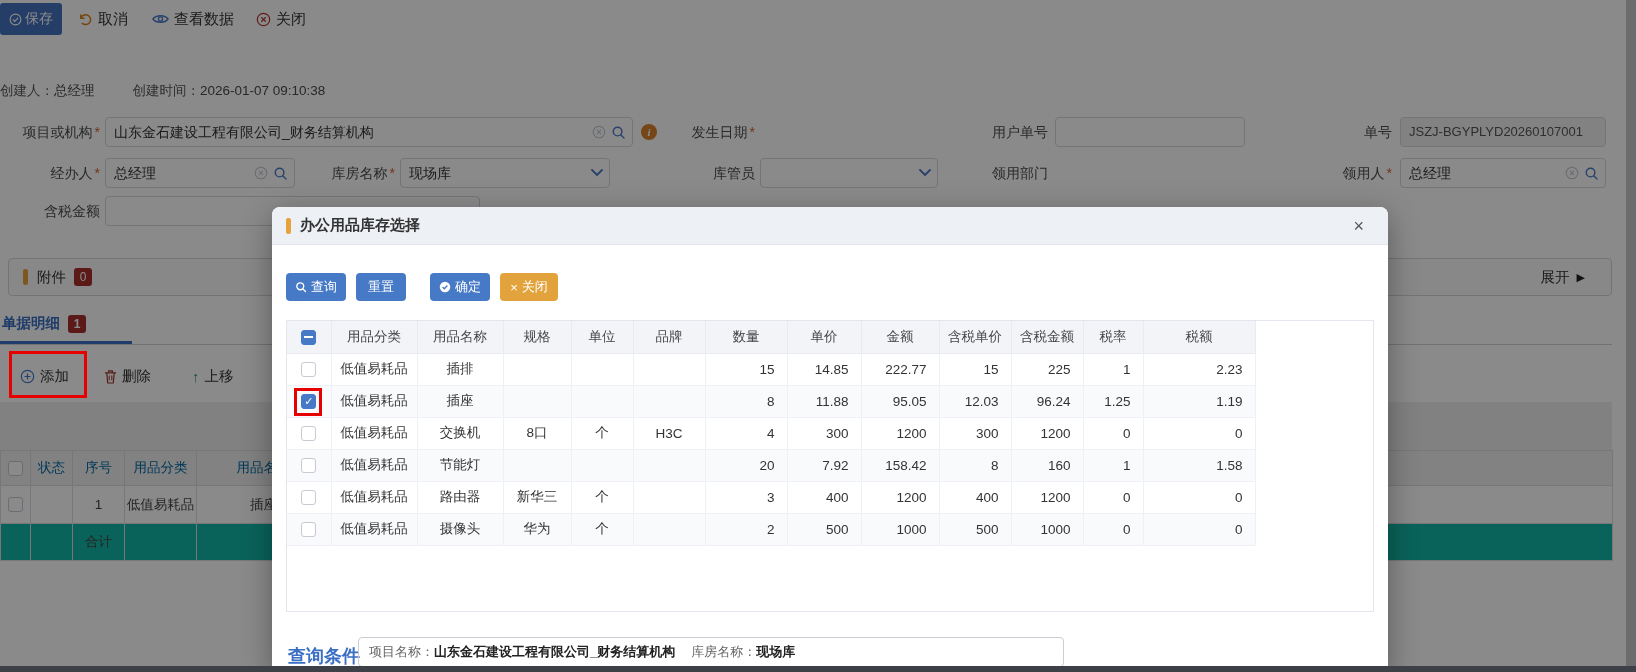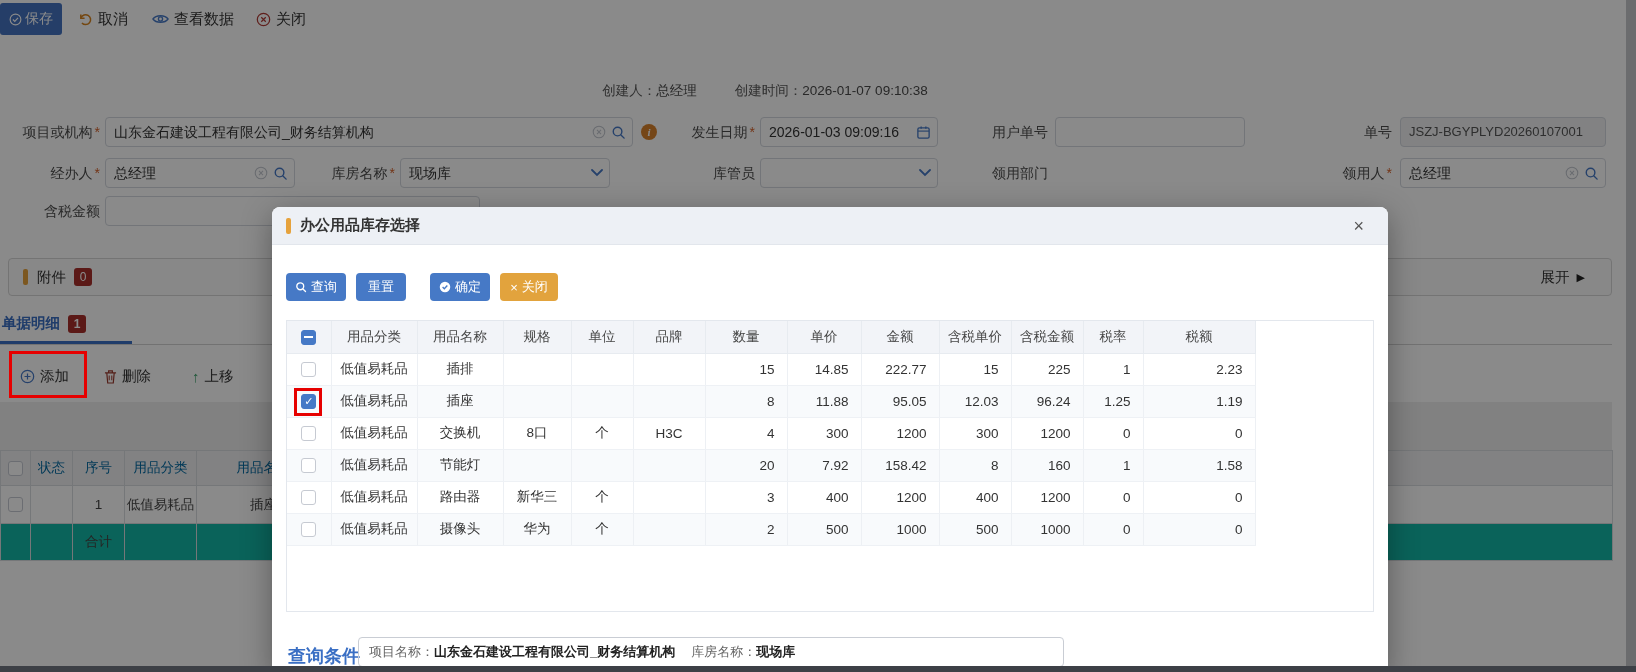--- a/index.html
+++ b/index.html
@@ -7,21 +7,21 @@
          font-family:"Liberation Sans","DejaVu Sans",sans-serif;color:#333;}
   .stage *{box-sizing:border-box;}
   
   .page{position:absolute;inset:0;z-index:1;}
   .topbar{position:absolute;left:0;top:0;width:100%;height:38px;background:#fff;}
   .btn-save{position:absolute;left:0;top:3px;width:62px;height:32px;background:#4573c0;border:none;
             border-radius:3px;color:#fff;font-size:14px;display:flex;align-items:center;justify-content:center;gap:3px;}
   .topitem{position:absolute;top:0;height:38px;display:flex;align-items:center;gap:5px;font-size:15px;color:#333;cursor:pointer;}
   .ti-cancel{left:78px;} .ti-view{left:152px;font-family:Liberation Serif, serif;} .ti-close{left:256px;}
   .doc-title{position:absolute;left:0;top:44px;width:1530px;text-align:center;font-size:23px;font-weight:bold;color:#2a2a2a;}
-  .doc-meta{position:absolute;left:0;top:82px;width:1530px;text-align:center;font-size:13.5px;color:#5a5a5a;}
+  .doc-meta{position:absolute;left:0;top:82px;width:1530px;font-size:13.5px;color:#5a5a5a;}
   .doc-meta .v{color:#4a4a4a;}
   .meta-gap{display:inline-block;width:38px;}
   .lbl{position:absolute;height:30px;line-height:30px;text-align:right;font-size:14px;color:#4d4d4d;}
   .req{color:#d4622a;font-style:normal;margin-left:2px;}
   .ipt{position:absolute;height:30px;border:1px solid #d4d8df;border-radius:4px;background:#fff;
        font-size:14px;color:#333;line-height:28px;padding:0 8px;}
   .ipt.gray{background:#f0f1f3;color:#555;}
   .ipt .icons{position:absolute;right:6px;top:0;height:28px;display:flex;align-items:center;gap:5px;}
   .ic-clear{color:#c3c7cf;display:flex;}
   .ic-blue{color:#4679c6;display:flex;}
@@ -146,32 +146,20 @@
         <span class="ic-blue">
             <svg width="15" height="15" viewBox="0 0 16 16">
               <circle cx="7" cy="7" r="4.6" fill="none" stroke="currentColor" stroke-width="1.5"></circle>
               <path d="M10.6 10.6L14 14" stroke="currentColor" stroke-width="1.5" stroke-linecap="round"></path>
             </svg>
           </span>
       </span>
     </div>
     <span class="info-dot" style="left:641px;top:124px;">i</span>
     <div class="lbl" style="left:655px;top:117px;width:100px;"><span>发生日期</span><em class="req">*</em></div>
-    <div class="ipt" style="left:760px;top:117px;width:178px;">
-      <span>2026-01-03 09:09:16</span>
-      <span class="icons">
-          <span class="ic-blue">
-            <svg width="15" height="15" viewBox="0 0 16 16">
-              <rect x="2" y="3" width="12" height="11" rx="1.5" fill="none" stroke="currentColor" stroke-width="1.4"></rect>
-              <path d="M2 6.5h12" stroke="currentColor" stroke-width="1.2"></path>
-              <path d="M5.5 1.5v2.6M10.5 1.5v2.6" stroke="currentColor" stroke-width="1.4"></path>
-            </svg>
-          </span>
-        </span>
-    </div>
     <div class="lbl" style="left:948px;top:117px;width:100px;">用户单号</div>
     <div class="ipt" style="left:1055px;top:117px;width:190px;"><span></span></div>
     <div class="lbl" style="left:1292px;top:117px;width:100px;">单号</div>
     <div class="ipt gray" style="left:1400px;top:117px;width:206px;font-size:13px;"><span>JSZJ-BGYPLYD20260107001</span></div>
 
     <div class="lbl" style="left:0;top:158px;width:100px;"><span>经办人</span><em class="req">*</em></div>
     <div class="ipt" style="left:105px;top:158px;width:190px;">
       <span>总经理</span>
       <span class="icons">
         <span class="ic-clear">

